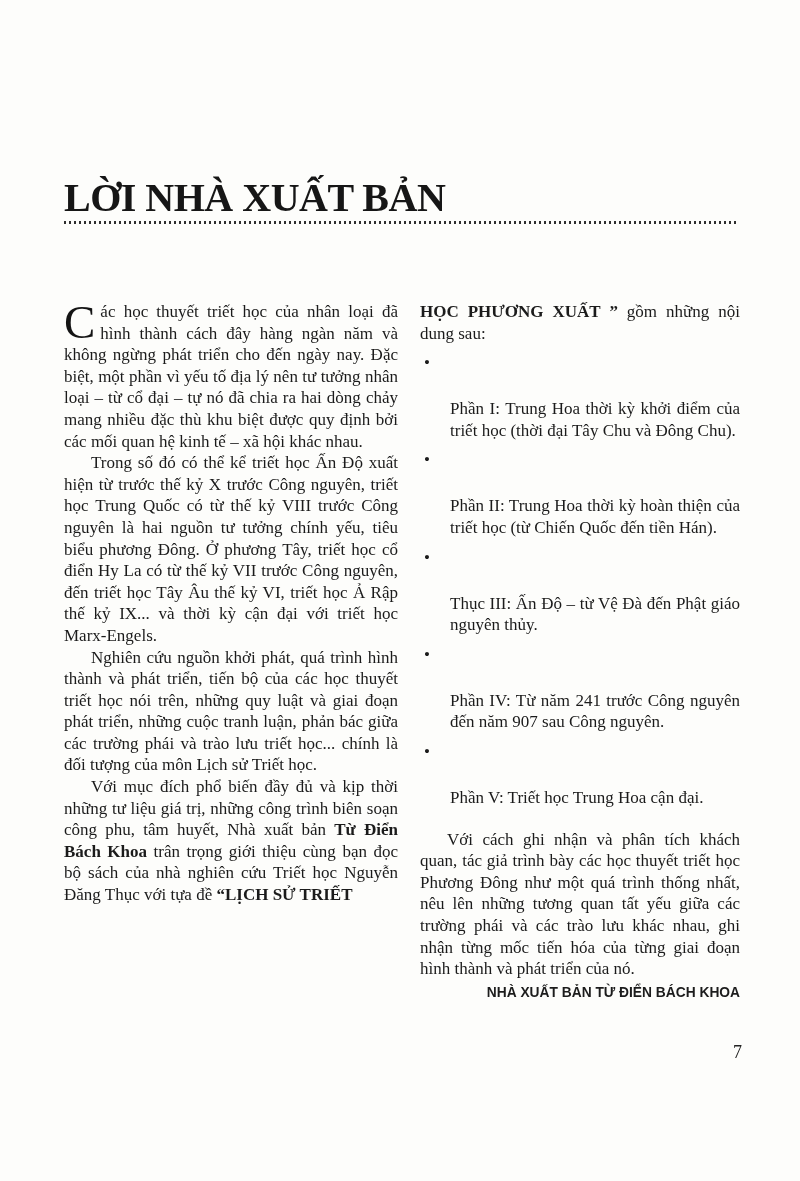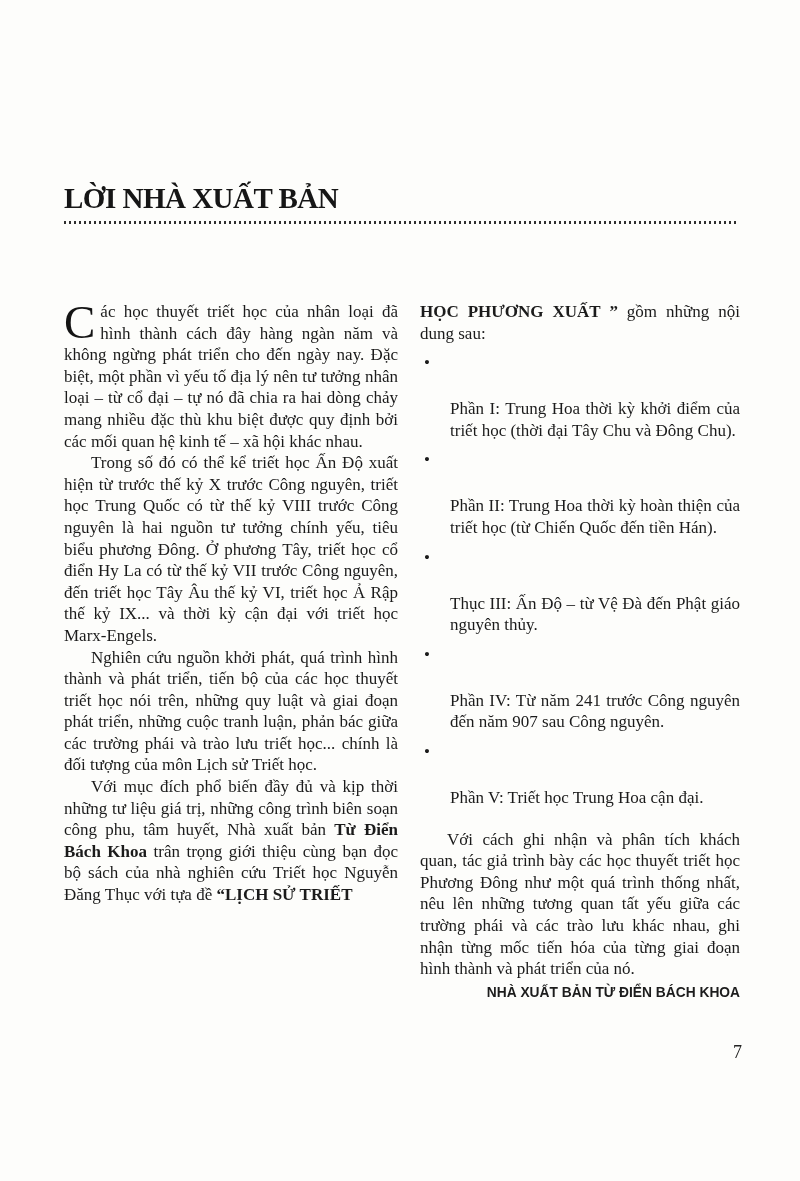--- a/index.html
+++ b/index.html
@@ -21,21 +21,21 @@
   }
   
   .header {
     position: absolute;
     left: 64px;
     right: 62px;
     top: 181px;
   }
   .title {
     margin: 0;
-    font-size: 29px;
+    font-size: 40px;
     font-weight: bold;
     letter-spacing: -0.5px;
     color: #161616;
     line-height: 34px;
     font-family: "Liberation Serif", serif;
   }
   .dotted-rule {
     margin-top: 6px;
     height: 3px;
     background-image: repeating-linear-gradient(to right, #2e2e2e 0 2px, transparent 2px 5px);

